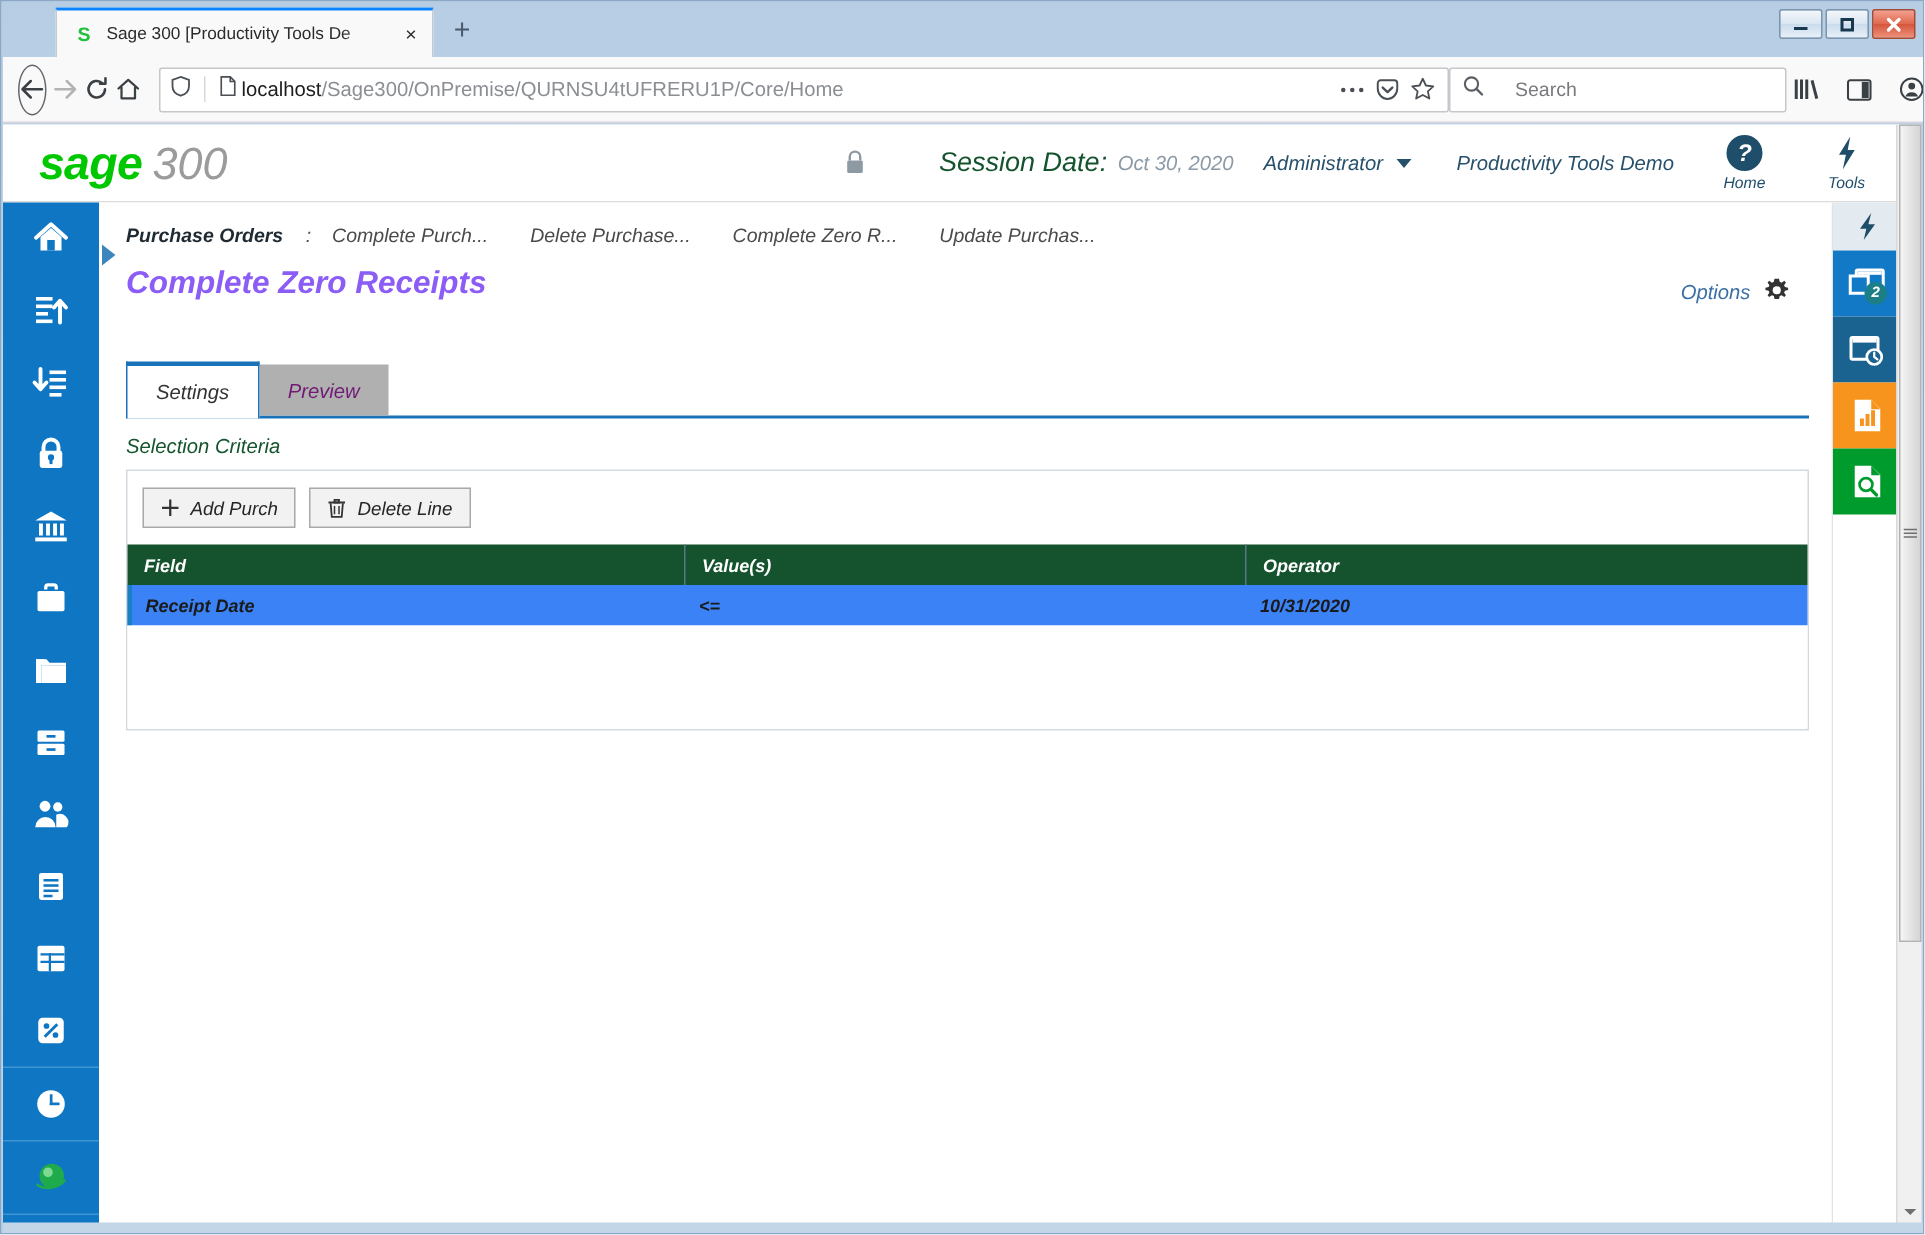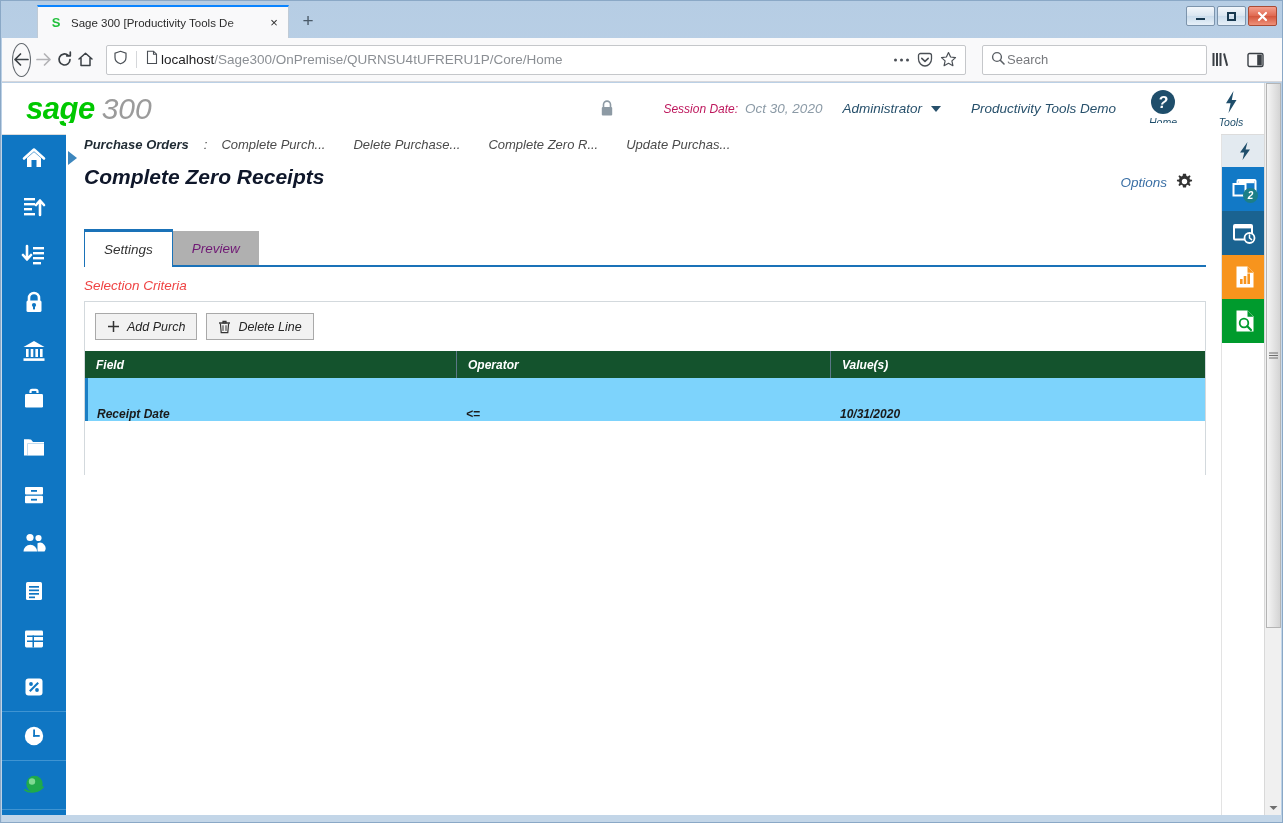--- a/index.html
+++ b/index.html
@@ -97,23 +97,23 @@
   .url-sep { width: 1px; height: 17px; background: #d5d7da; margin: 0 5px; }
   .url-text {
     flex: 1 1 auto; font-size: 13.5px; color: #8b8f94;
     white-space: nowrap; overflow: hidden; padding-left: 2px;
   }
   .url-text b { color: #1c1c1e; font-weight: normal; }
   .url-right { display: flex; align-items: center; gap: 7px; padding-right: 2px; }
   .url-right span { cursor: pointer; color: #4a4f55; display: flex; }
 
   .searchbar {
-    flex: 0 0 225px; height: 30px; margin-left: 16px;
+    flex: 0 0 225px; height: 30px; margin-left: 0;
     background: #ffffff; border: 1px solid #c5c7ca; border-radius: 2px;
-    display: flex; align-items: center; padding: 0 8px; gap: 2px;
+    display: flex; align-items: center; padding: 0 8px; gap: 21px;
   }
   .searchbar .ph { font-size: 13px; color: #77797d; }
 
   .toolbar-right {
     margin-left: auto; display: flex; align-items: center; gap: 9px;
     padding-right: 10px;
   }
   .toolbar-right .tb {
     width: 26px; height: 26px; display: flex; align-items: center;
     justify-content: center; cursor: pointer; color: #3b4045; position: relative;
@@ -140,21 +140,21 @@
     letter-spacing: -0.5px;
   }
   .sage-logo .n300 {
     font-size: 30px; color: #9b9b9b; margin-left: 7px; font-weight: 300;
   }
   .hdr-right {
     margin-left: auto; display: flex; align-items: center;
     padding-right: 14px; gap: 0;
   }
   .lock-icon { margin-right: 9px; display: flex; color: #8d9aa4; }
-  .session-label { font-size: 12px; color: #be185d; margin-left: 40px; }
+  .session-label { font-size: 18px; color: #14532d; margin-left: 40px; }
   .session-date { font-size: 13.5px; color: #8b9aa6; margin-left: 7px; }
   .admin-block {
     margin-left: 20px; display: flex; align-items: center; gap: 9px;
     font-size: 13.5px; color: #27506b; cursor: pointer;
   }
   .caret-down {
     width: 0; height: 0; border-left: 5px solid transparent;
     border-right: 5px solid transparent; border-top: 6px solid #27506b;
   }
   .demo-name { margin-left: 30px; font-size: 13.5px; color: #27506b; }
@@ -196,21 +196,21 @@
   .rsb-badge {
     position: absolute; right: 9px; bottom: 8px;
     width: 15px; height: 15px; border-radius: 50%;
     background: #1c7f87; color: #ffffff;
     font-size: 10px; line-height: 15px; text-align: center;
     font-weight: bold;
   }
 
   
   .content {
-    position: absolute; left: 64px; top: 40px;
+    position: absolute; left: 64px; top: 52px;
     width: 1155px; height: 681px; background: #ffffff;
   }
   .expander {
     position: absolute; left: 2px; top: 28px;
     width: 0; height: 0;
     border-top: 7px solid transparent; border-bottom: 7px solid transparent;
     border-left: 9px solid #3d86bd; cursor: pointer;
   }
 
   .breadcrumb {
@@ -222,21 +222,21 @@
   }
   .bc-colon { font-size: 13px; color: #4a4a4a; margin: 0 14px 0 15px; }
   .bc-item {
     font-size: 13px; color: #4a4a4a; margin-right: 28px; cursor: pointer;
     white-space: nowrap;
   }
   .bc-item:last-child { margin-right: 0; }
 
   .page-title {
     position: absolute; left: 18px; top: 42px;
-    font-size: 21px; font-weight: bold; color: #0f172a;
+    font-size: 21px; font-weight: bold; color: #8b5cf6;
   }
   .options-link {
     position: absolute; right: 28px; top: 50px;
     display: flex; align-items: flex-end; gap: 9px;
     font-size: 13.5px; color: #3a6fa5; cursor: pointer;
   }
 
   .tabs {
     position: absolute; left: 18px; top: 108px;
     width: 1122px; height: 36px;
@@ -254,21 +254,21 @@
     border-left: 1px solid #1a72b8;
     border-right: 1px solid #1a72b8;
     position: relative; top: 2px; height: 38px;
   }
   .tab.inactive {
     background: #b0b0b0; color: #701a75; height: 34px;
   }
 
   .sect-label {
     position: absolute; left: 18px; top: 155px;
-    font-size: 13.5px; color: #ef4444;
+    font-size: 13.5px; color: #14532d;
   }
 
   .panel {
     position: absolute; left: 18px; top: 178px;
     width: 1122px; height: 174px;
     background: #ffffff;
     border: 1px solid #d3d9dd;
   }
   .panel-toolbar {
     height: 49px; display: flex; align-items: center;
@@ -286,23 +286,22 @@
   }
   .gh-cell {
     display: flex; align-items: center;
     font-size: 12px; font-weight: bold; color: #ffffff;
     padding-left: 11px;
     border-right: 1px solid #5b7787;
   }
   .gh-cell:last-child { border-right: none; }
 
   .grid-row {
-    display: flex; height: 43px; background: #7dd3fc;
+    display: flex; height: 27px; background: #3b82f6;
     border-left: 3px solid #1b7fc4;
-    align-items: flex-end;
   }
   .gr-cell {
     display: flex; align-items: center;
     font-size: 12px; font-weight: bold; color: #1a1a1a;
     padding-left: 9px;
   }
   .grid-body-fill { height: 68px; background: #ffffff; }
 
   .col-field    { flex: 0 0 372px; }
   .col-operator { flex: 0 0 374px; }
@@ -710,22 +709,22 @@
                 <path d="M5 1.3 H8 V3 H5 Z" fill="none" stroke="#333" stroke-width="1.2"></path>
                 <path d="M2.4 3.5 L3.2 12.6 H9.8 L10.6 3.5" fill="none" stroke="#333" stroke-width="1.2"></path>
                 <path d="M5 5.3 V10.9 M8 5.3 V10.9" stroke="#333" stroke-width="1"></path>
               </svg>
             <span>Delete Line</span>
           </div>
         </div>
 
         <div class="grid-head">
           <div class="gh-cell col-field">Field</div>
+          <div class="gh-cell col-values">Value(s)</div>
           <div class="gh-cell col-operator">Operator</div>
-          <div class="gh-cell col-values">Value(s)</div>
         </div>
 
         <div class="grid-row">
           <div class="gr-cell col-field">Receipt Date</div>
           <div class="gr-cell col-operator">&lt;=</div>
           <div class="gr-cell col-values">10/31/2020</div>
         </div>
 
         <div class="grid-body-fill"></div>
       </div>

